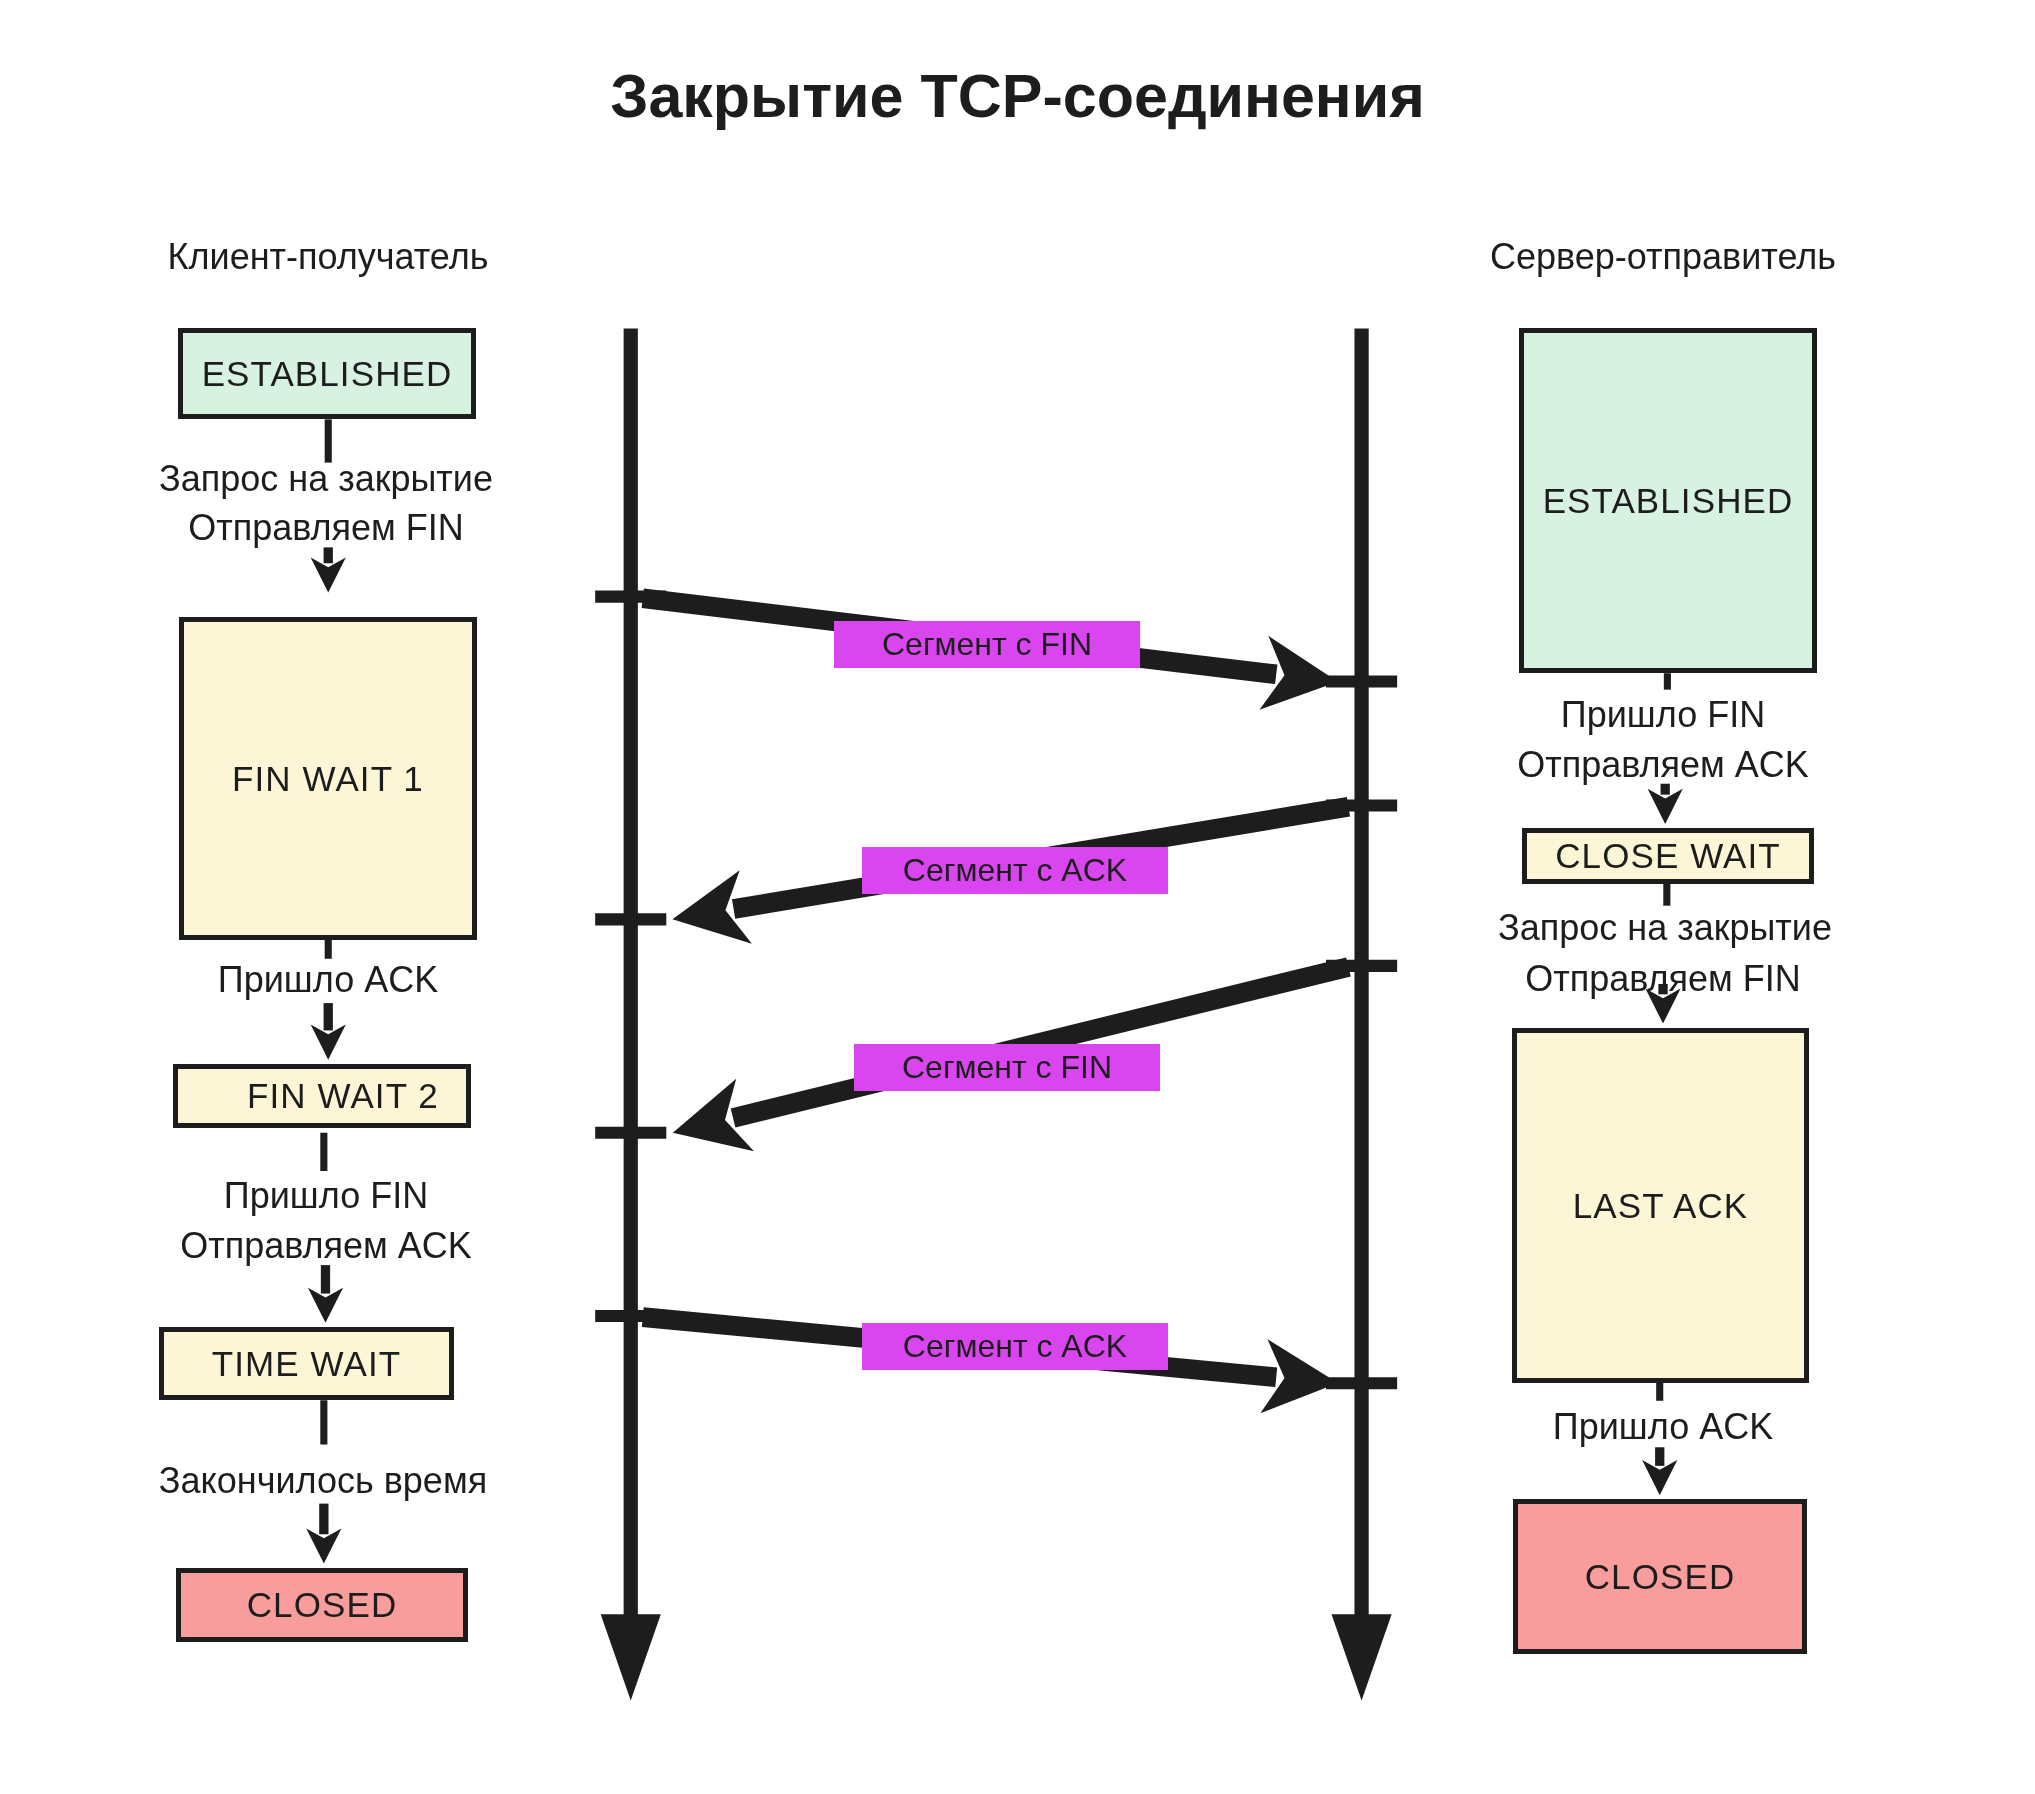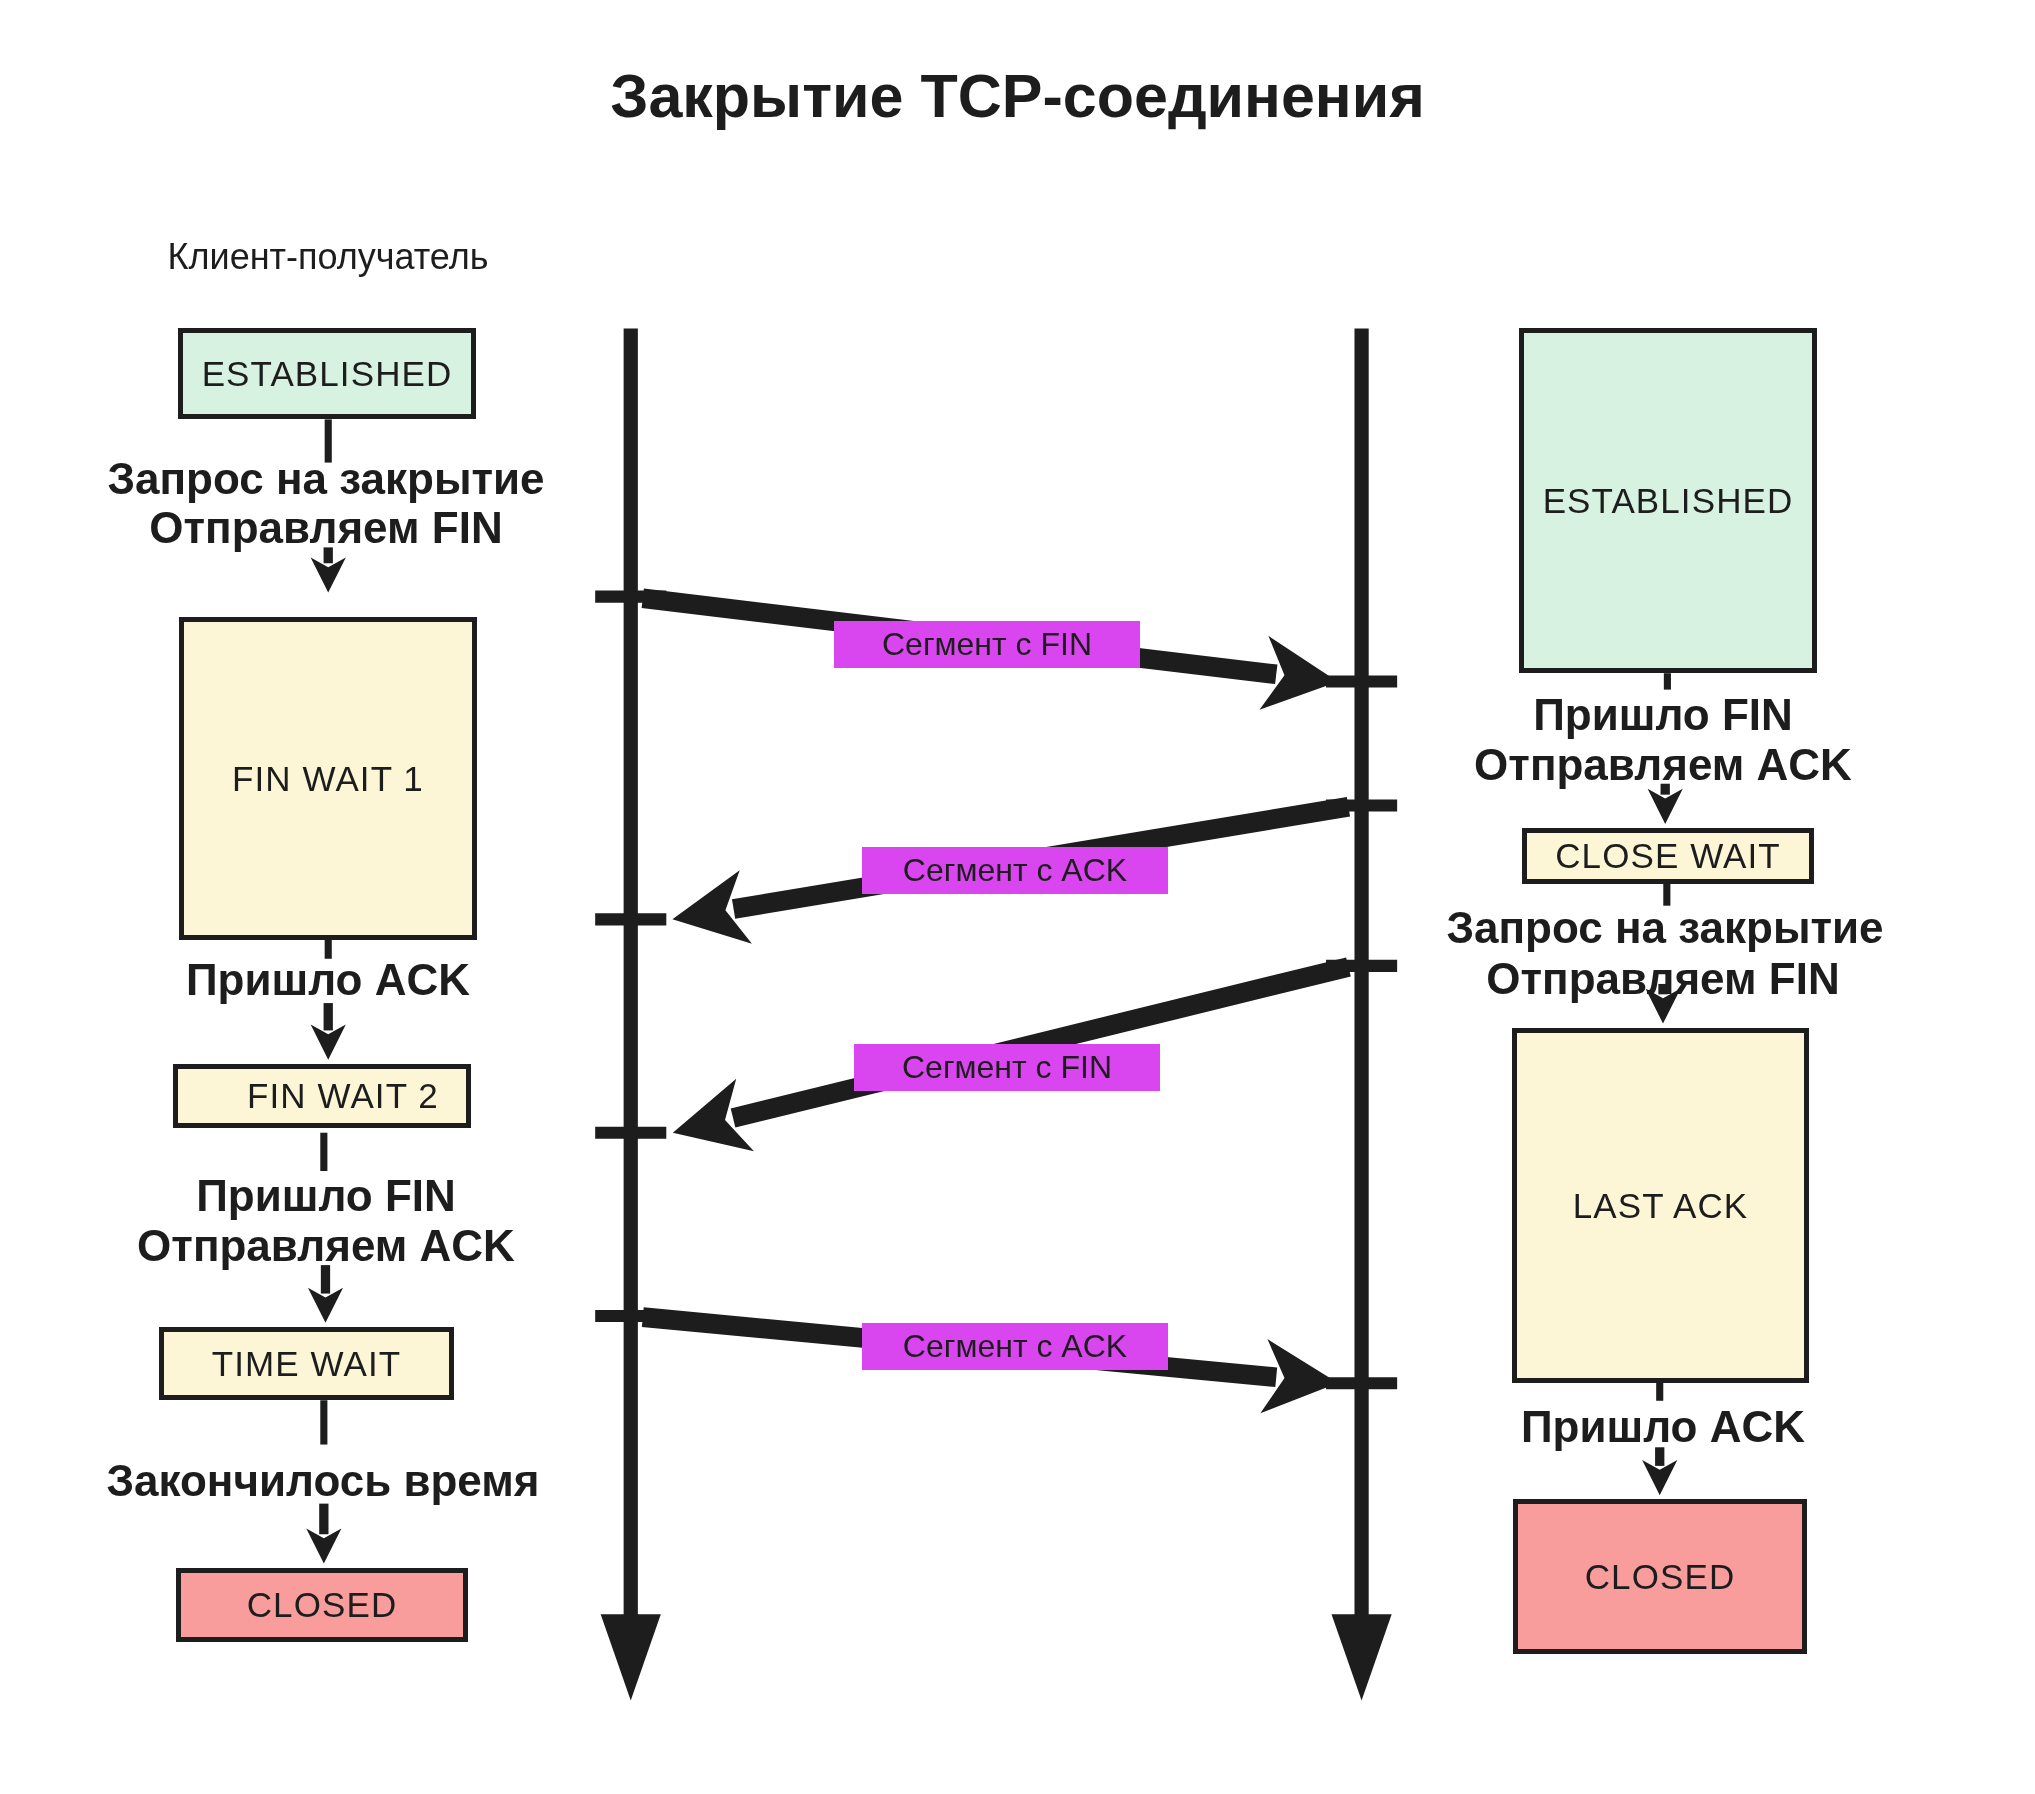--- a/index.html
+++ b/index.html
@@ -30,21 +30,21 @@
     position:absolute;box-sizing:border-box;
     border:5.5px solid var(--ink);
     display:flex;align-items:center;justify-content:center;
     font-size:35px;letter-spacing:1.1px;font-weight:500;
   }
   .box.green{background:var(--established);}
   .box.yellow{background:var(--wait);}
   .box.red{background:var(--closed);}
   .note{
     position:absolute;width:492px;height:49px;line-height:49px;
-    text-align:center;font-size:44px;font-weight:700;
+    text-align:center;font-size:36px;font-weight:400;
   }
   .msg-label{
     position:absolute;width:306px;height:47px;line-height:47px;
     text-align:center;font-size:32px;font-weight:500;
     background:#d946ef;
   }
 </style>
 </head>
 <body>
 
@@ -93,20 +93,21 @@
       <line x1="3044" y1="1432" x2="3044" y2="1452" stroke-width="17" marker-end="url(#ah)"></line>
       <line x1="3047" y1="1615" x2="3047" y2="1655" stroke-width="13"></line>
       <line x1="3040" y1="1798" x2="3040" y2="1817" stroke-width="17" marker-end="url(#ah)"></line>
       <line x1="3034" y1="2525" x2="3034" y2="2560" stroke-width="13"></line>
       <line x1="3034" y1="2645" x2="3034" y2="2679" stroke-width="17" marker-end="url(#ah)"></line>
     </g>
   </svg>
 
   <div class="title">Закрытие TCP-соединения</div>
   <div class="hdr" style="left:82px;top:220px;">Клиент-получатель</div>
+  <div class="hdr" style="left:1417px;top:220px;">Сервер-отправитель</div>
 
   <div class="box green" style="left:178px;top:328px;width:298px;height:91px;">ESTABLISHED</div>
   <div class="box yellow" style="left:179px;top:596px;width:298px;height:323px;margin-top:21px;">FIN WAIT 1</div>
   <div class="box yellow" style="left:173px;top:1064px;width:298px;height:64px;padding-left:42px;">FIN WAIT 2</div>
   <div class="box yellow" style="left:159px;top:1327px;width:295px;height:73px;">TIME WAIT</div>
   <div class="box red" style="left:176px;top:1568px;width:292px;height:74px;">CLOSED</div>
 
   <div class="note" style="left:80px;top:454px;">Запрос на закрытие</div>
   <div class="note" style="left:80px;top:503px;">Отправляем FIN</div>
   <div class="note" style="left:82px;top:955px;">Пришло ACK</div>

